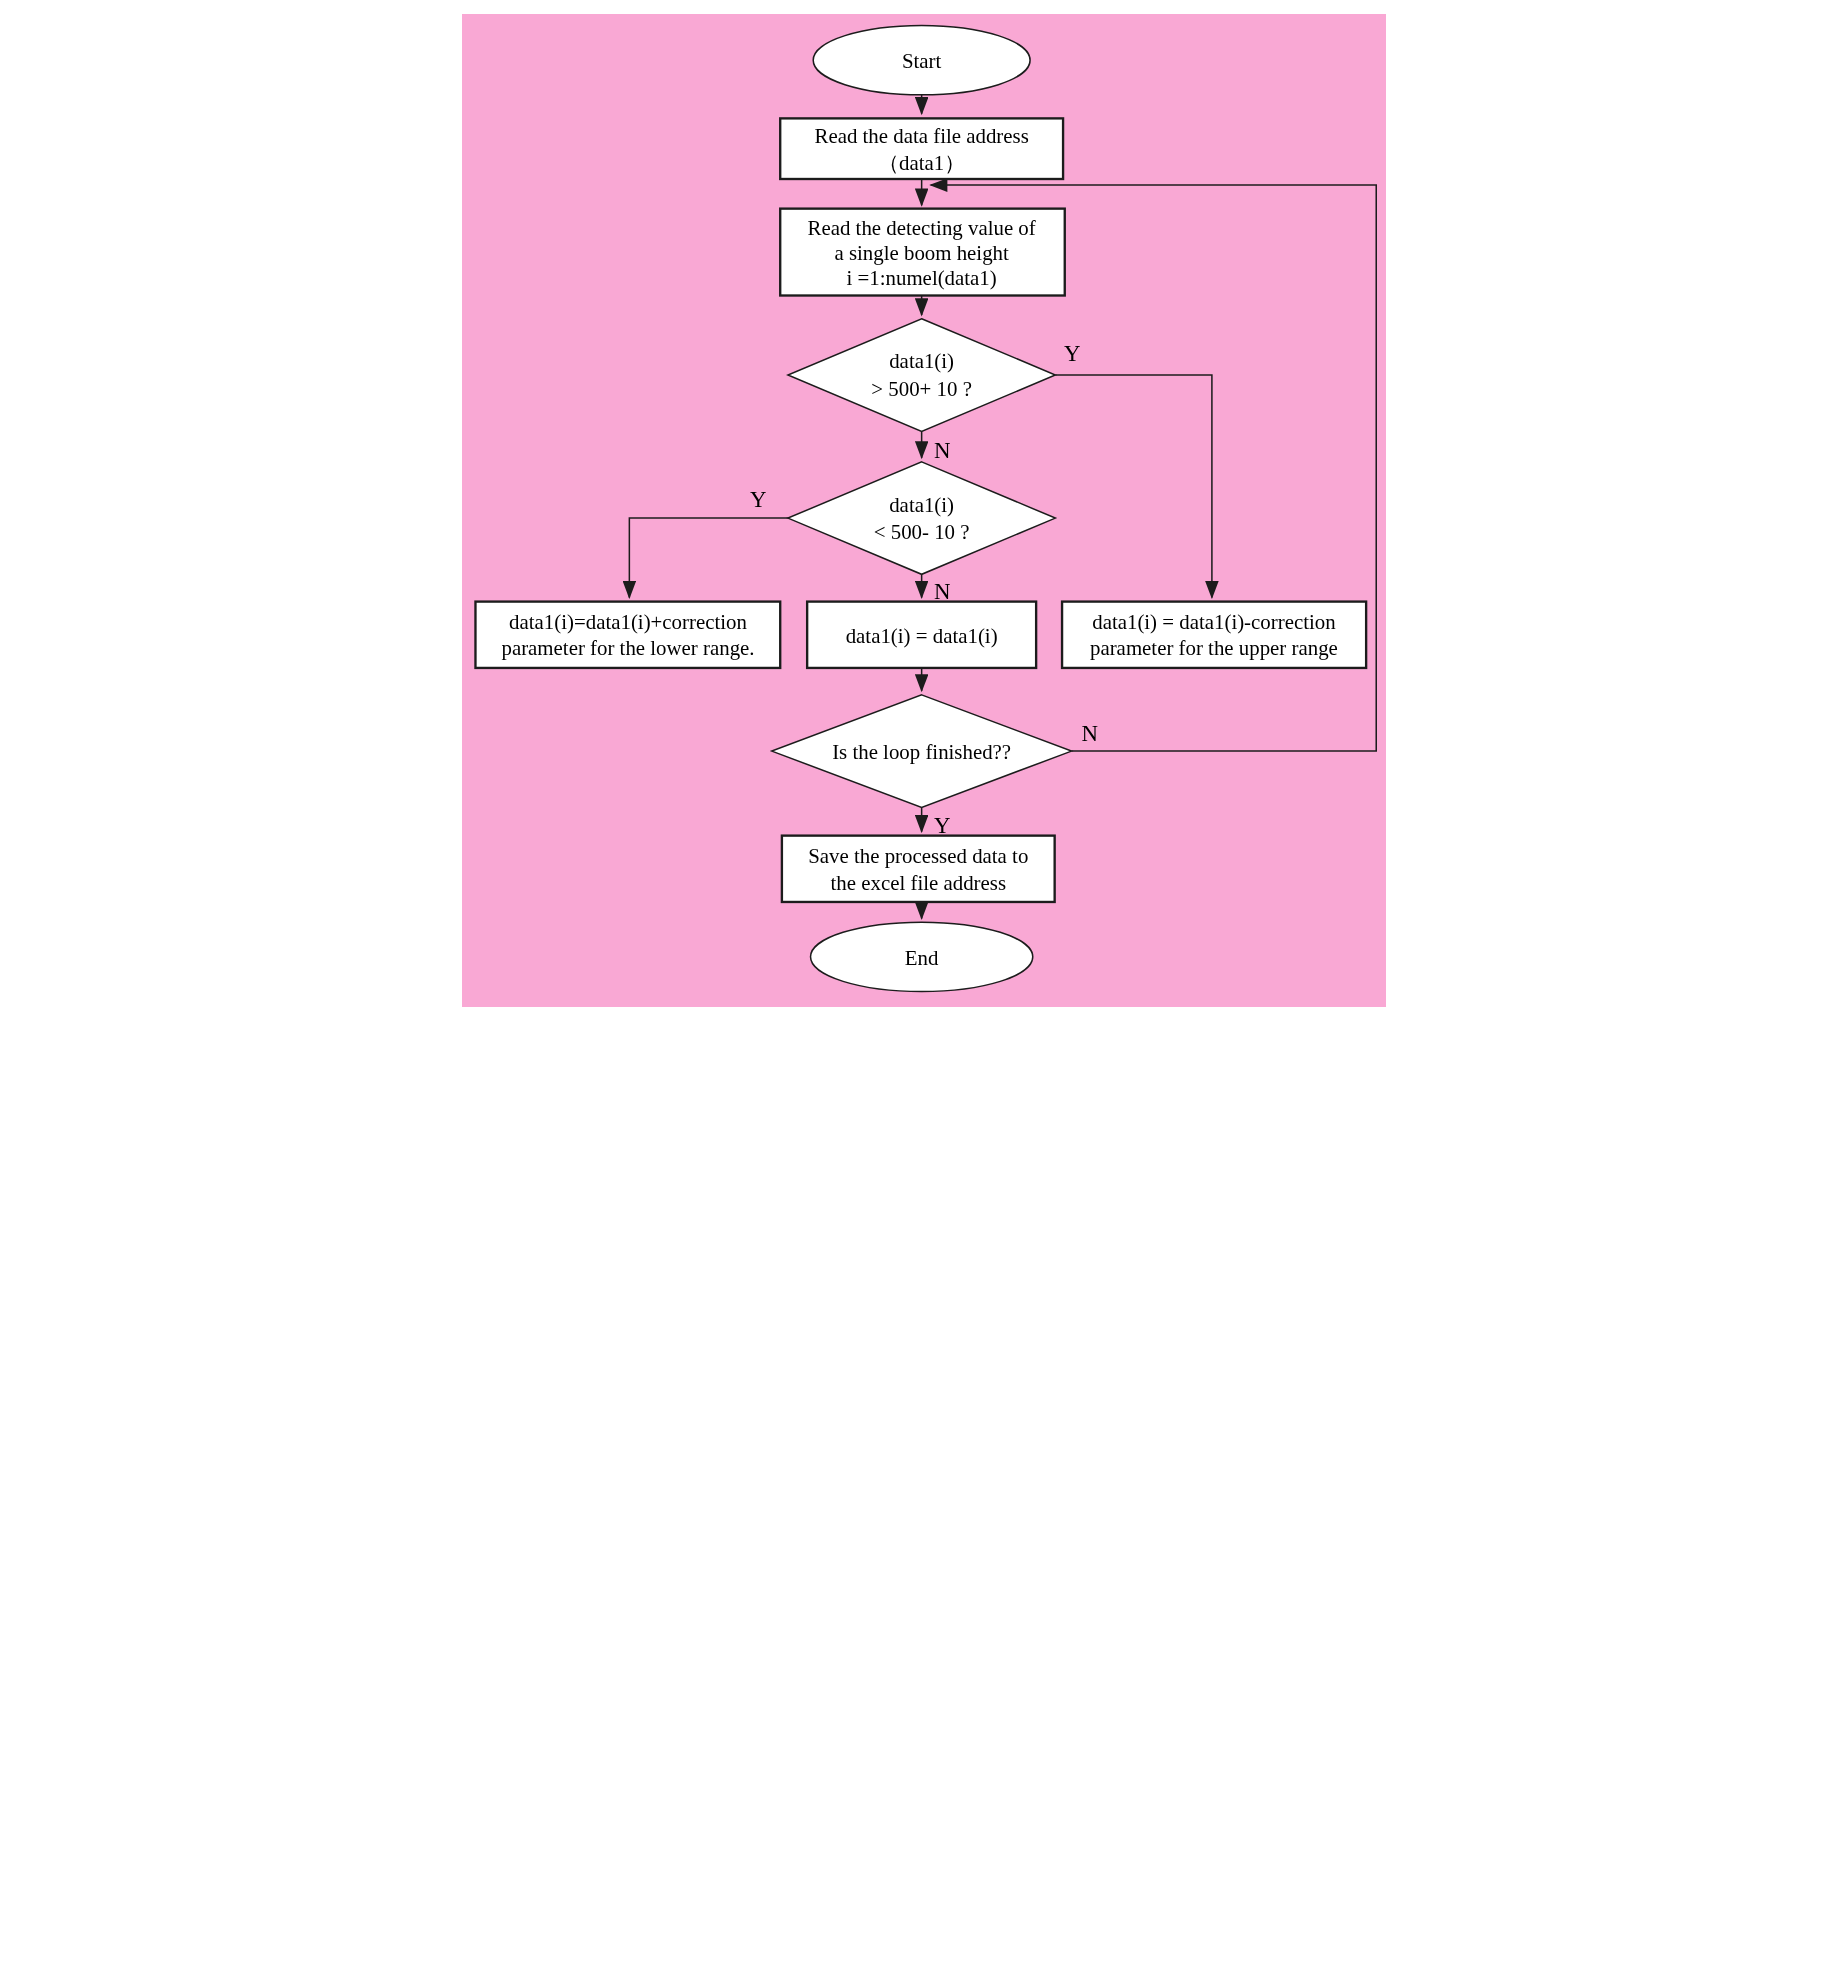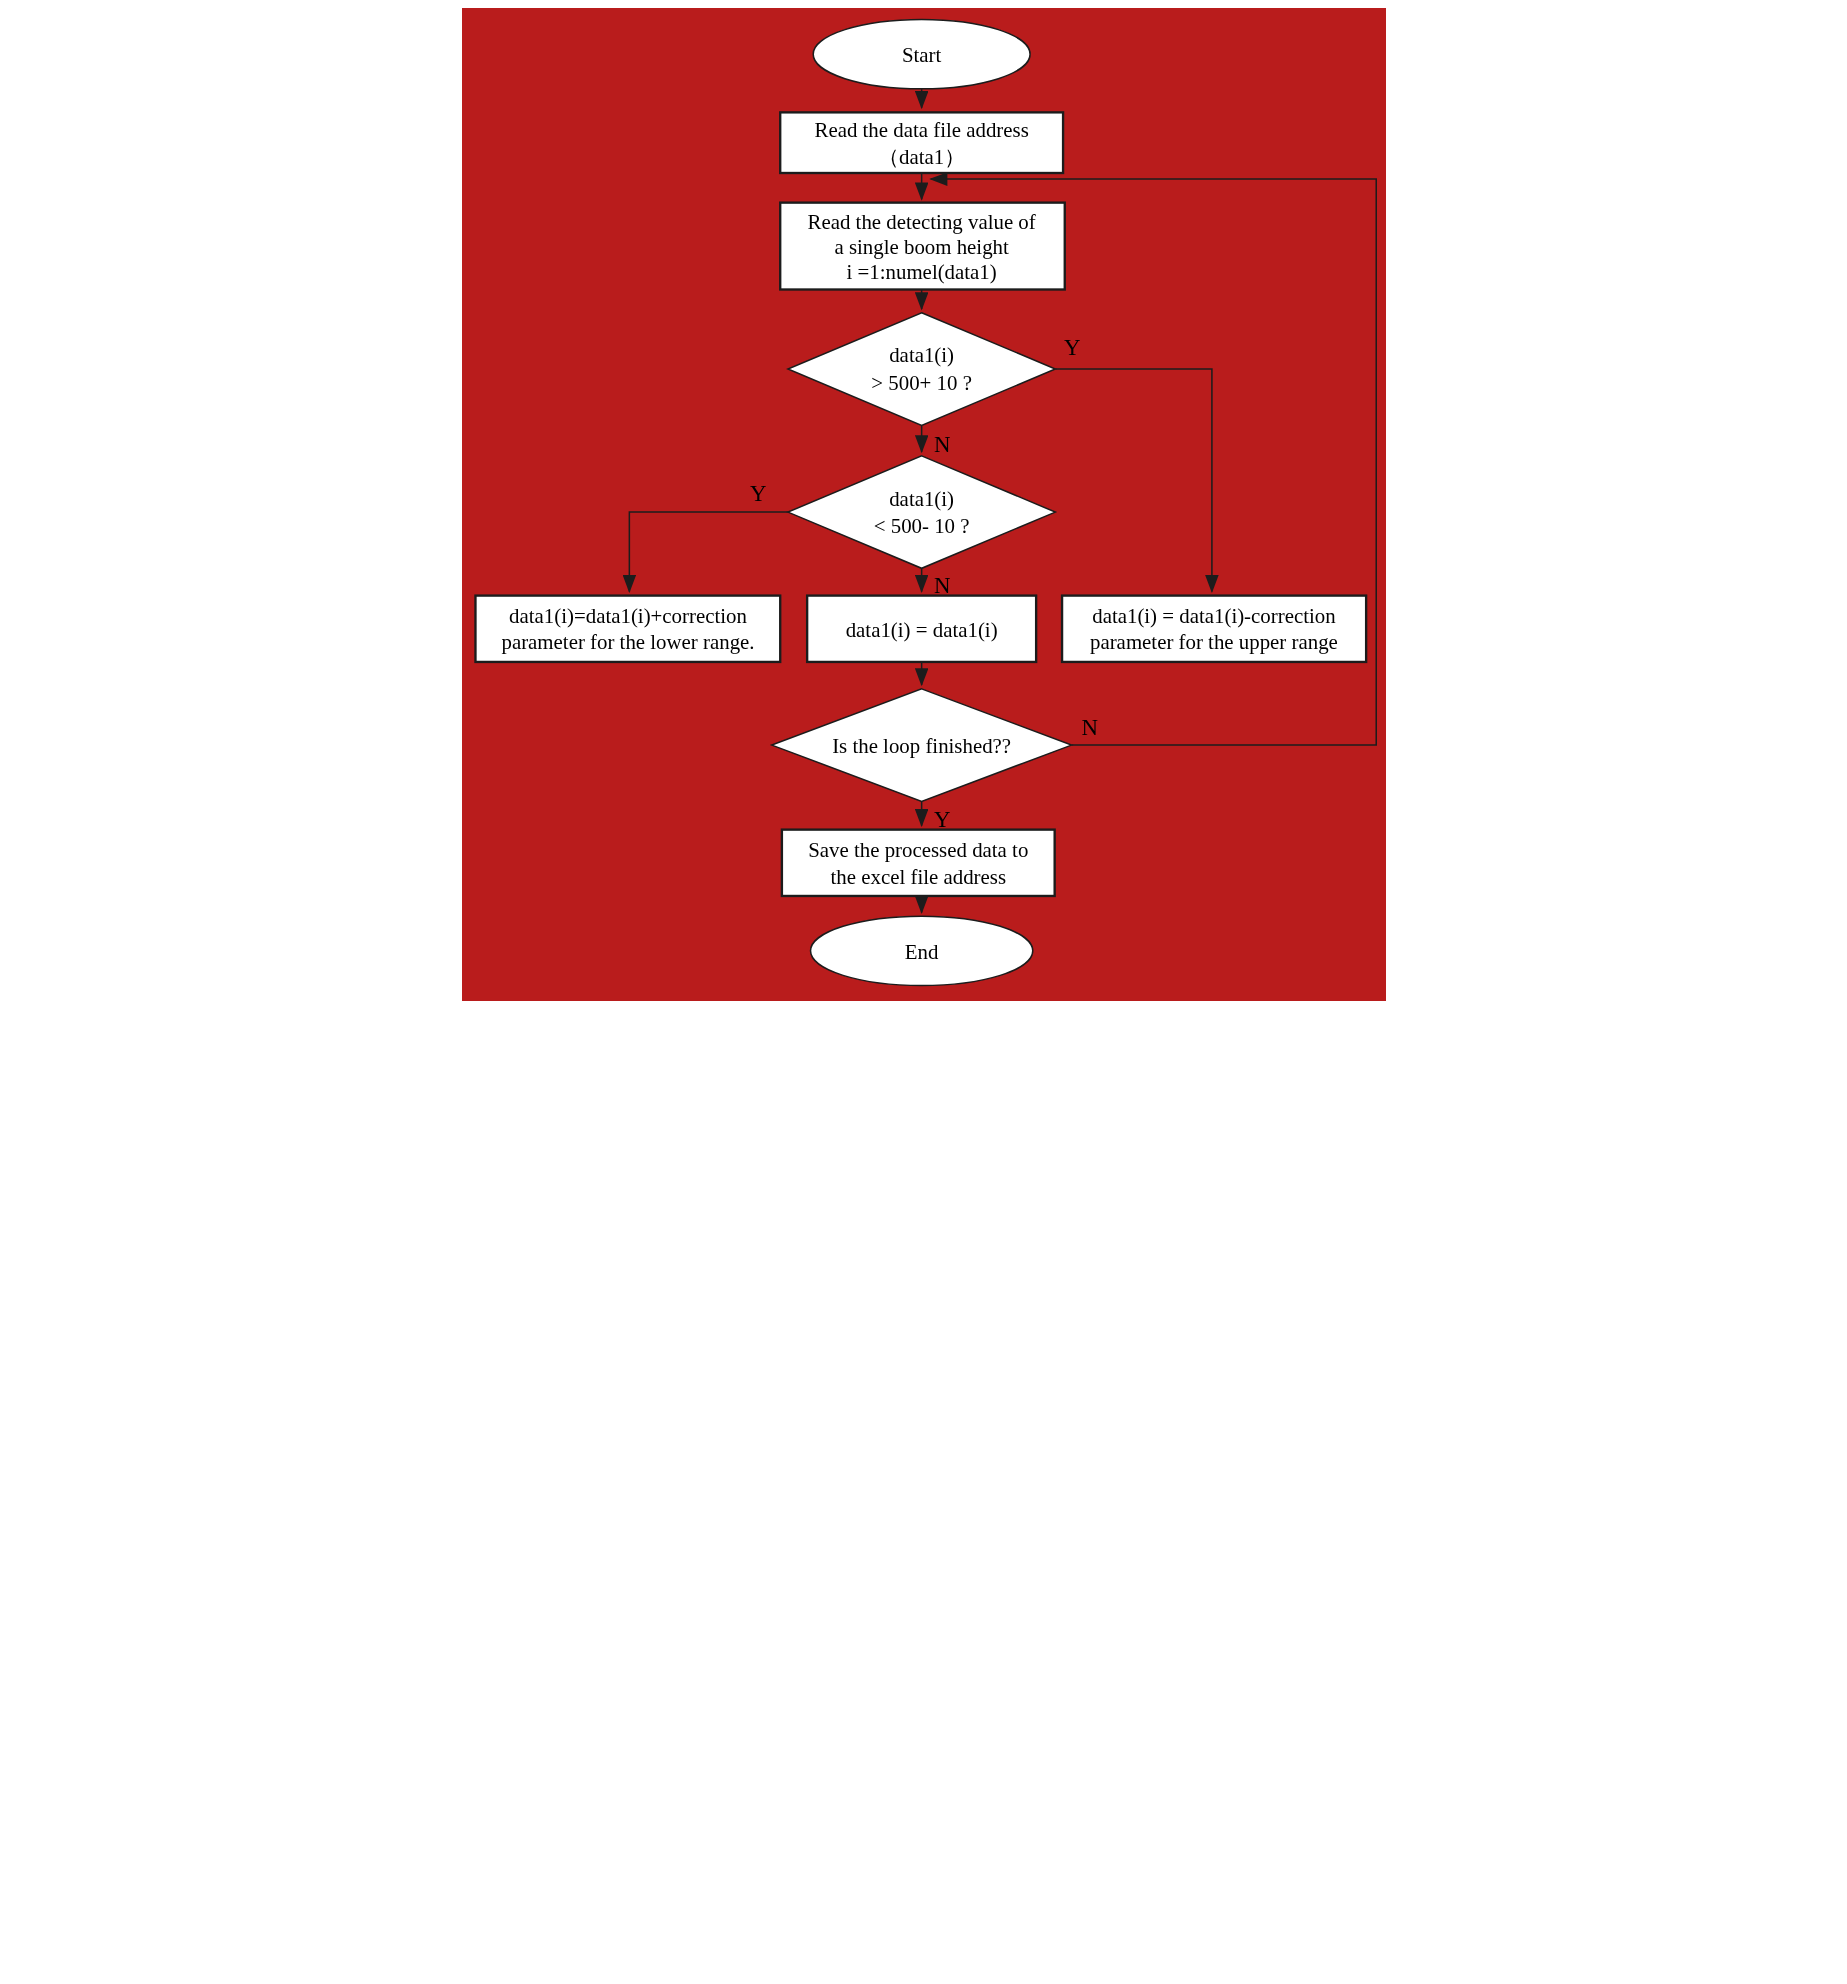--- a/index.html
+++ b/index.html
@@ -3,22 +3,22 @@
 <meta charset="utf-8">
 <style>
   html, body {
     margin: 0;
     padding: 0;
     background: #ffffff;
   }
   .page {
     width: 100%;
     max-width: 924px;
-    margin: 8px auto;
-    background: #b91c1c;
+    margin: 14px auto;
+    background: #f9a8d4;
   }
   svg {
     display: block;
     width: 100%;
     height: auto;
   }
   .shape {
     fill: #ffffff;
     stroke: #1c1c1c;
   }

